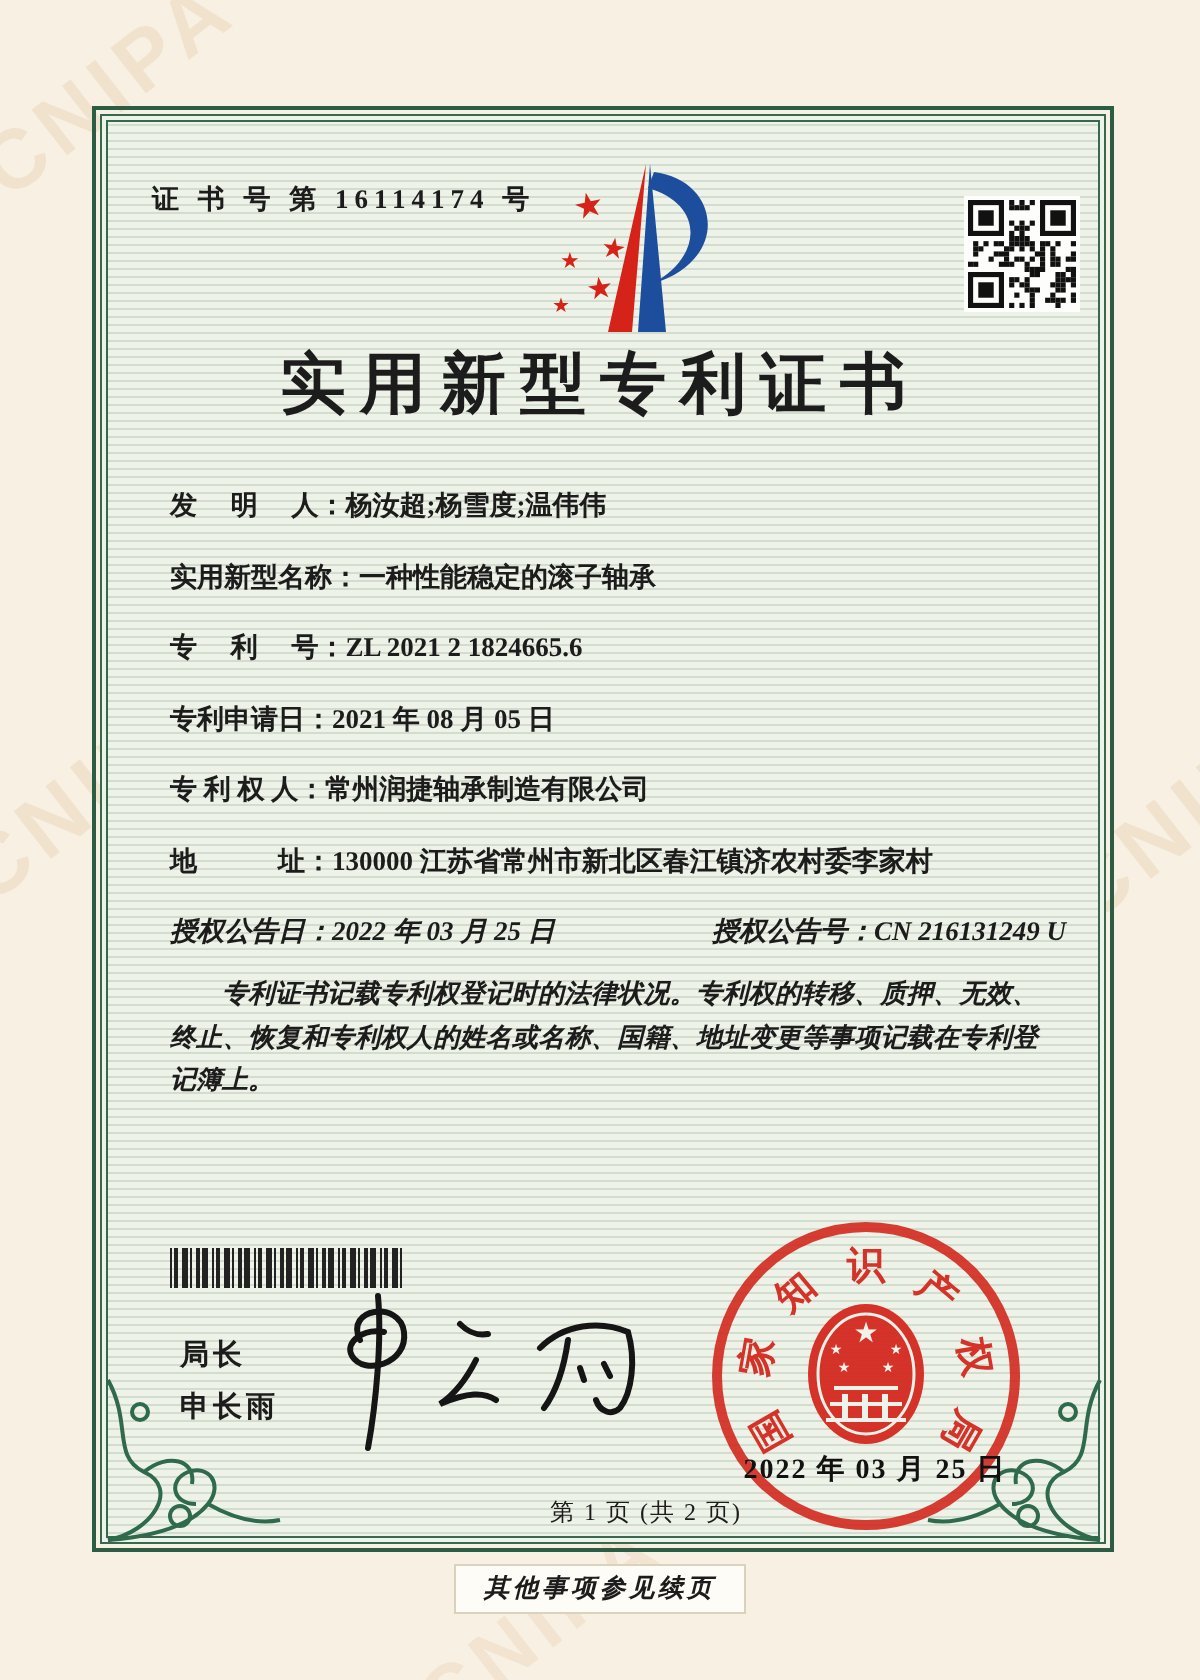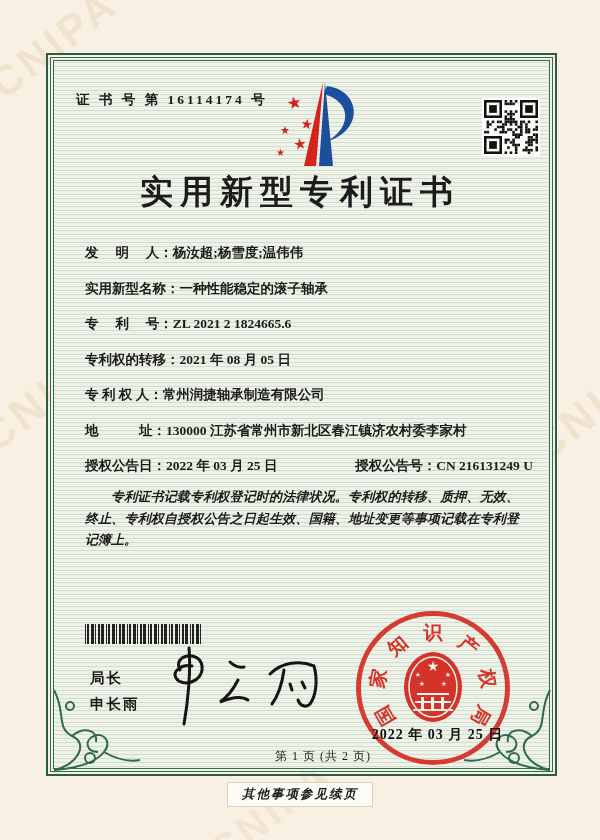--- a/index.html
+++ b/index.html
@@ -34,21 +34,21 @@
   .qr svg { display:block; }
   .title {
     position:absolute; left:0; top:170px; width:600px; text-align:center;
     font-size:33px; font-weight:bold; letter-spacing:7px;
   }
   .fields { position:absolute; left:85px; top:243px; width:448px; }
   .frow { display:flex; margin-bottom:15.5px; font-size:13.5px; font-weight:600; line-height:20px; }
   .frow .lab { white-space:pre; flex:0 0 auto; }
   .frow .val { white-space:pre-wrap; }
   .frow.double { justify-content:space-between; }
-  .pair { display:flex; }
+  .pair { display:flex;font-style:italic; }
   .paras {
     position:absolute; left:85px; top:486px; width:434px;
     font-size:13px; line-height:21.5px; font-style:italic; font-weight:600;
     text-align:justify;
   }
   .paras p { text-indent:2em; }
   .barcode { position:absolute; left:85px; top:624px; height:20px; display:flex; align-items:stretch; }
   .barcode i { display:block; height:100%; }
   .officials { position:absolute; left:90px; top:665px; font-size:14.5px; font-weight:bold; line-height:26px; letter-spacing:2px; }
   .signature { position:absolute; left:142px; top:640px; }
@@ -262,21 +262,21 @@
     </div>
     <div class="frow">
       <span class="lab">实用新型名称：</span>
       <span class="val">一种性能稳定的滚子轴承</span>
     </div>
     <div class="frow">
       <span class="lab">专　 利　 号：</span>
       <span class="val">ZL 2021 2 1824665.6</span>
     </div>
     <div class="frow">
-      <span class="lab">专利权的转移：</span>
+      <span class="lab">专利申请日：</span>
       <span class="val">2021 年 08 月 05 日</span>
     </div>
     <div class="frow">
       <span class="lab">专 利 权 人：</span>
       <span class="val">常州润捷轴承制造有限公司</span>
     </div>
     <div class="frow">
       <span class="lab">地　　　址：</span>
       <span class="val">130000 江苏省常州市新北区春江镇济农村委李家村</span>
     </div>
@@ -286,21 +286,21 @@
         <span class="val">2022 年 03 月 25 日</span>
       </span>
       <span class="pair">
         <span class="lab">授权公告号：</span>
         <span class="val">CN 216131249 U</span>
       </span>
     </div>
   </div>
 
   <div class="paras">
-    <p>专利证书记载专利权登记时的法律状况。专利权的转移、质押、无效、终止、专利权自授权公告之日起生效、国籍、地址变更等事项记载在专利登记簿上。</p>
+    <p>专利证书记载专利权登记时的法律状况。专利权的转移、质押、无效、终止、恢复和专利权人的姓名或名称、国籍、地址变更等事项记载在专利登记簿上。</p>
   </div>
 
   <div class="barcode" id="barcode">
       <i style="width:1px;background:#222"></i>
       <i style="width:1px"></i>
       <i style="width:2px;background:#222"></i>
       <i style="width:2px"></i>
       <i style="width:3px;background:#222"></i>
       <i style="width:1px"></i>
       <i style="width:1px;background:#222"></i>

